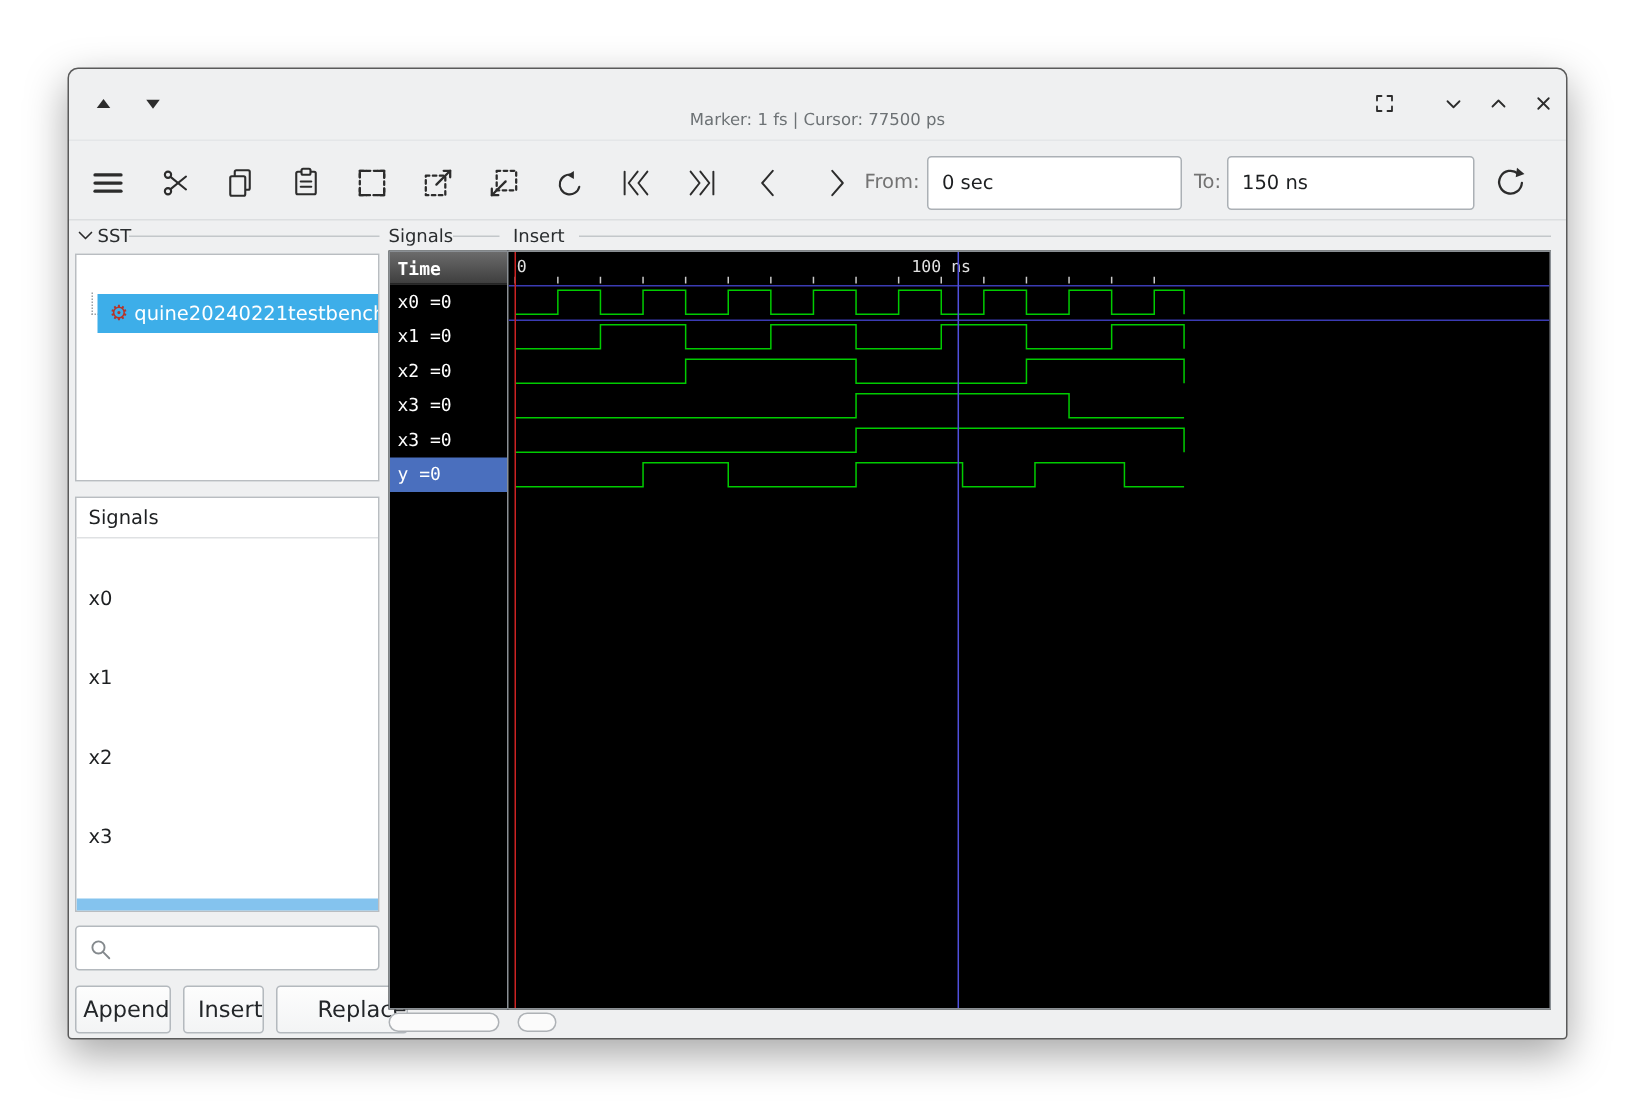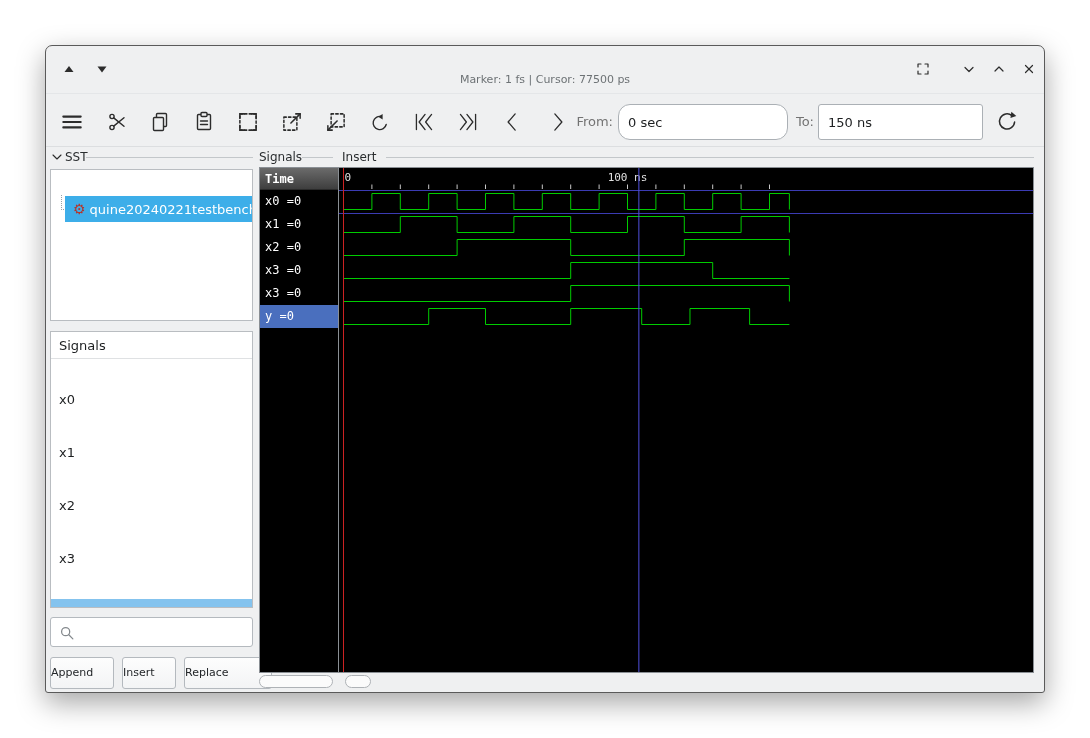--- a/index.html
+++ b/index.html
@@ -22,21 +22,21 @@
   .toolbar { position:absolute; left:0; top:49px; width:100%; height:52px; border-bottom:1px solid #dcdee0; }
   .tool { position:absolute; top:13px; width:28px; height:28px; display:flex; align-items:center; justify-content:center; }
   .t1{left:12px}.t2{left:57px}.t3{left:100px}.t4{left:144px}.t5{left:188px}.t6{left:232px}
   .t7{left:276px}.t8{left:320px}.t9{left:364px}.t10{left:408px}.t11{left:453px}.t12{left:497px}
   .t-reload{left:947px}
   .tb-label { position:absolute; top:19px; font-size:13px; color:#737373; }
   .lbl-from { left:520px; width:47px; text-align:right; }
   .lbl-to   { left:745px; width:23px; text-align:right; }
   .tb-input { position:absolute; top:9px; height:36px; border:1px solid #ABB0B5; border-radius:3px;
               background:#fff; font-family:"DejaVu Sans", sans-serif; font-size:13px; color:#1d1f21; padding:0 9px; }
-  .inp-from { left:572px; width:170px;border-radius:12px; }
+  .inp-from { left:572px; width:170px; }
   .inp-to   { left:772px; width:165px; }
 
   
   .content { position:absolute; left:0; top:102px; width:100%; height:546px; }
   .pane-label { position:absolute; top:2px; font-size:12px; color:#2a2d2f; display:flex; align-items:center; gap:3px; }
   .pl-sst { left:6px; } .pl-mid { left:213px; } .pl-waves { left:296px; }
   .pane-rule { position:absolute; top:9px; height:1px; background:#c3c7ca; }
   .pr-sst { left:40px; width:167px; } .pr-mid { left:256px; width:31px; } .pr-waves { left:340px; width:648px; }
 
   .tree-panel { position:absolute; left:4px; top:21px; width:203px; height:152px;
@@ -57,22 +57,22 @@
   .sp-item { height:25px; line-height:25px; padding-left:8px; font-size:13px; color:#1d1f21;margin-top:28px; }
   .sp-item.selected { background:#84c3ee; color:#ffffff; }
 
   .search-box { position:absolute; left:4px; top:469px; width:203px; height:30px;
                 background:#fff; border:1px solid #b4b9be; border-radius:3px; }
   .search-box svg { position:absolute; left:7px; top:6px; }
   .search-input { position:absolute; left:28px; top:1px; width:170px; height:26px; border:none; outline:none;
                   font-size:13px; background:transparent; }
 
   .btn { position:absolute; top:509px; height:32px; background:linear-gradient(#fdfdfd,#f3f4f5);
-         border:1px solid #b4b9be; border-radius:3px; font-size:11px; color:#232629;
-         text-align:left; line-height:30px; }
+         border:1px solid #b4b9be; border-radius:3px; font-size:15px; color:#232629;
+         text-align:right; line-height:30px; }
   .btn-append { left:4px; width:64px; } .btn-insert { left:76px; width:54px; } .btn-replace { left:138px; width:88px; }
 
   
   .wavenames-panel { position:absolute; left:213px; top:19px; width:80px; height:506px;
                      background:#000000; border:1px solid #8a8f94; overflow:hidden; }
   .time-header { height:22px; line-height:22px; padding-left:5px; background:linear-gradient(#6b6b6b,#3e3e3e);
                  border-bottom:1px solid #2a2a2a; color:#fff; font-family:"DejaVu Sans Mono", monospace;
                  font-size:12px; font-weight:bold; }
   .wn-row { height:23px; line-height:23px; padding-left:5px; color:#fff;
             font-family:"DejaVu Sans Mono", monospace; font-size:12px; white-space:pre; }

